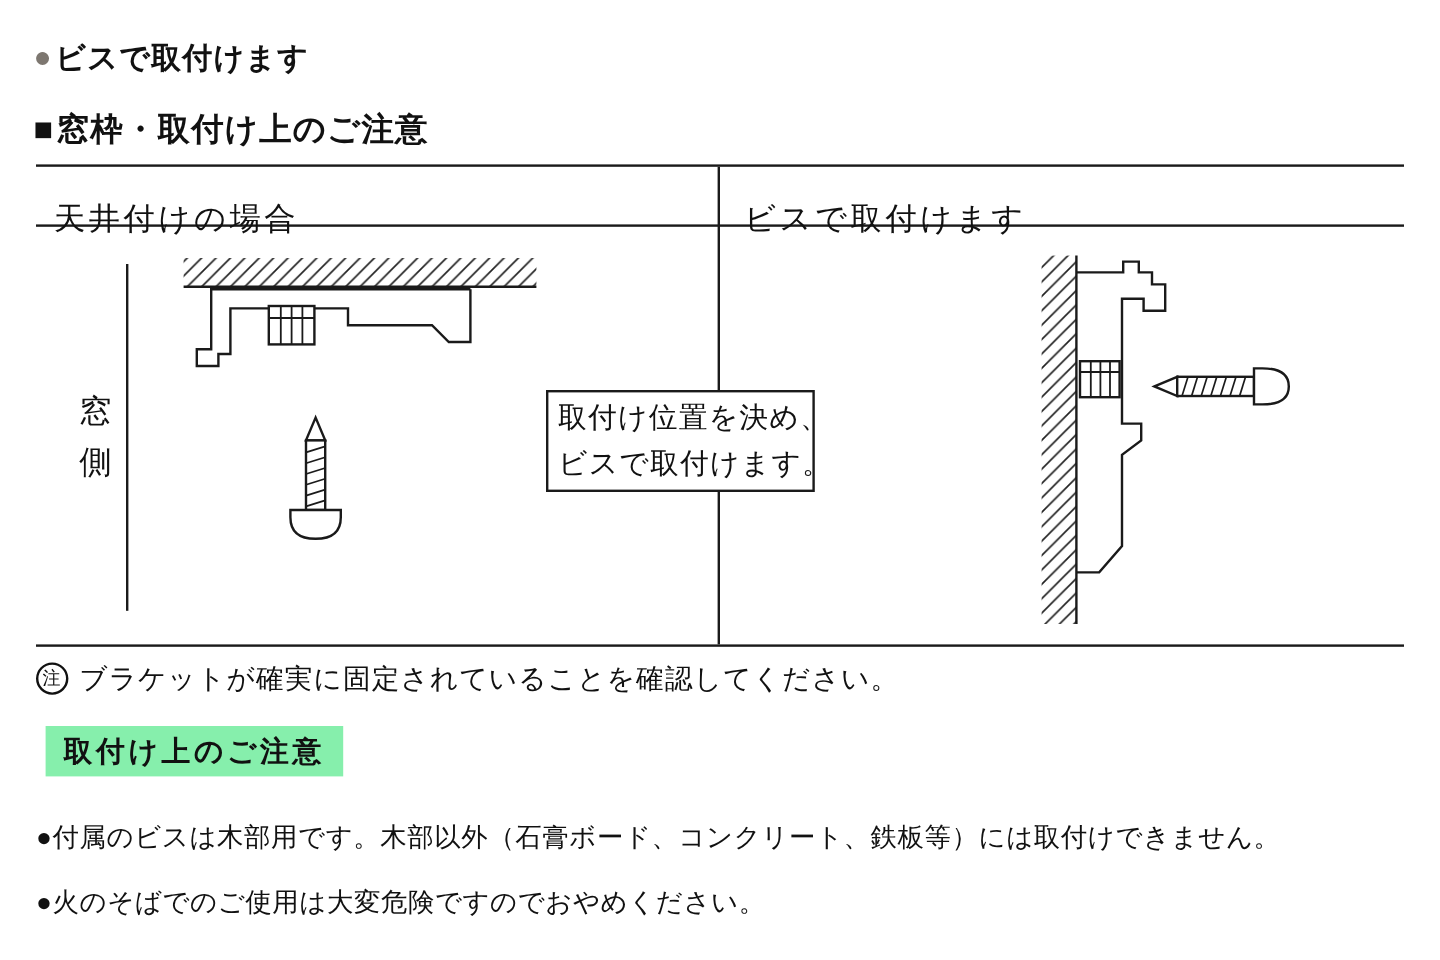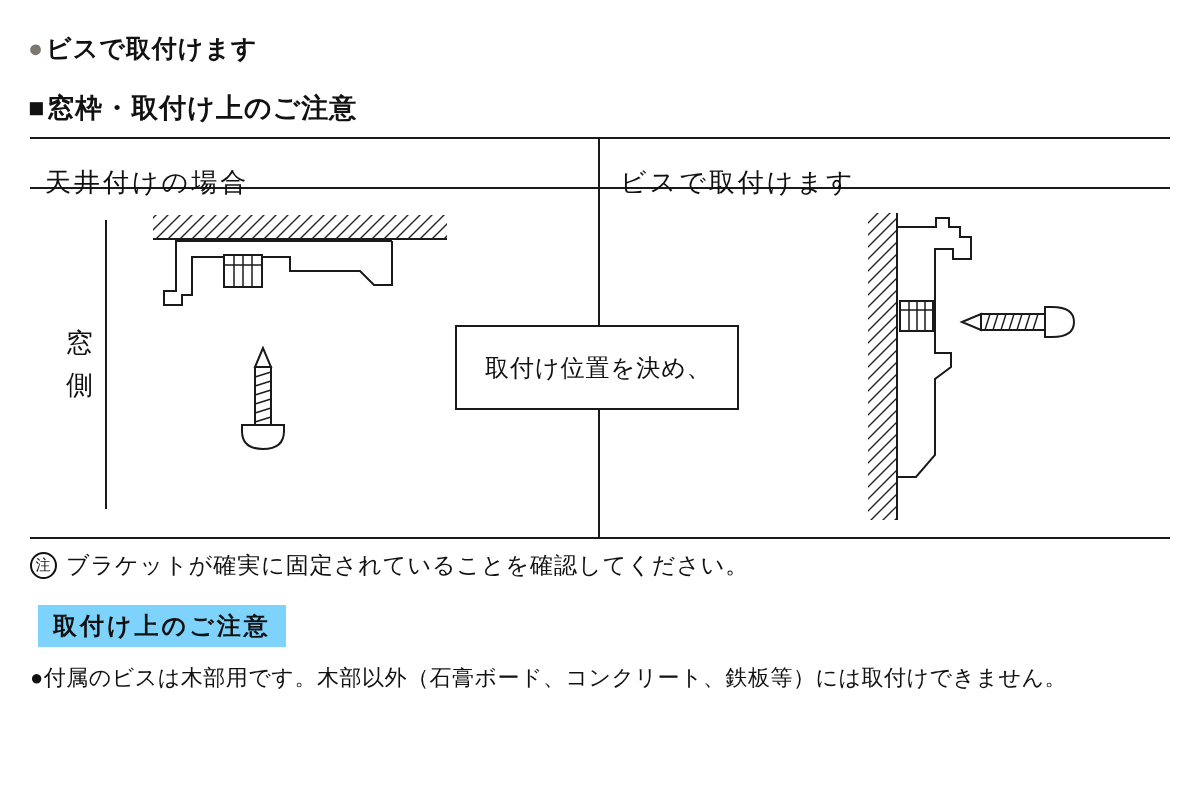--- a/index.html
+++ b/index.html
@@ -42,25 +42,25 @@
     width: 2px; height: 289px; background: #1a1a1a;
   }
   .window-label {
     position: absolute; left: 36px; top: 183px;
     width: 32px; font-size: 27px; line-height: 42px;
     text-align: left; word-break: break-all;
   }
 
   .note-box {
     position: absolute; left: 425px; top: 186px;
-    width: 284px; height: 85px;
+    width: 224px; height: 85px;
     border: 2px solid #1a1a1a; background: #ffffff;
     z-index: 5;
     display: flex; flex-direction: column; justify-content: center;
-    padding-left: 28px; box-sizing: border-box;
+    padding-left: 8px; box-sizing: border-box;
     font-size: 24px; line-height: 38px; letter-spacing: 1px; white-space: nowrap;
   }
 
   .diag { position: absolute; }
   .diag-left  { left: 130px; top: 205px; }
   .diag-right { left: 850px; top: 205px; }
 
   .note-line {
     position: absolute; left: 30px; top: 550px;
     display: flex; align-items: center;
@@ -69,29 +69,29 @@
   .circle-note {
     display: inline-flex; width: 27px; height: 27px;
     border: 2px solid #111111; border-radius: 50%;
     align-items: center; justify-content: center;
     font-size: 15px; margin-right: 9px; flex: 0 0 auto;
     box-sizing: border-box; font-weight: normal;
   }
 
   .caution-title {
     position: absolute; left: 38px; top: 605px;
-    background: #7dd3fc;
+    background: #86efac;
     font-size: 24px; font-weight: bold;
     padding: 5px 15px; letter-spacing: 3px; white-space: nowrap;
   }
   .caution-list {
     position: absolute; left: 30px; top: 661px;
     font-size: 22px; line-height: 33.5px; letter-spacing: 0.5px;
   }
-  .caution-item { white-space: nowrap; }
+  .caution-item { white-space: nowrap; margin-top: 20px; }
 </style>
 </head>
 <body>
 
 <div class="page">
 
   <div class="h1">
     <span class="bullet">●</span>
     <span>ビスで取付けます</span>
   </div>
@@ -104,20 +104,21 @@
     <div class="header-sep"></div>
     <div class="v-divider"></div>
     <div class="cell-header left">天井付けの場合</div>
     <div class="cell-header right">ビスで取付けます</div>
 
     <div class="window-line"></div>
     <div class="window-label">窓側</div>
 
     <div class="note-box">
       <span>取付け位置を決め、</span>
+      <span>ビスで取付けます。</span>
     </div>
   </div>
 
   <svg class="diag diag-left" width="340" height="280" viewBox="0 0 340 280">
     <defs>
       <pattern id="hatchA" patternUnits="userSpaceOnUse" width="12" height="12">
         <path d="M0 12 L12 0 M-3 3 L3 -3 M9 15 L15 9" stroke="#222222" stroke-width="1.4" fill="none"></path>
       </pattern>
     </defs>
 
@@ -189,15 +190,16 @@
   </svg>
 
   <div class="note-line">
     <span class="circle-note">注</span>
     <span>ブラケットが確実に固定されていることを確認してください。</span>
   </div>
 
   <div class="caution-title">取付け上のご注意</div>
   <div class="caution-list">
     <div class="caution-item">●付属のビスは木部用です。木部以外（石膏ボード、コンクリート、鉄板等）には取付けできません。</div>
+    <div class="caution-item">●火のそばでのご使用は大変危険ですのでおやめください。</div>
   </div>
 
 </div>
 
 </body></html>

